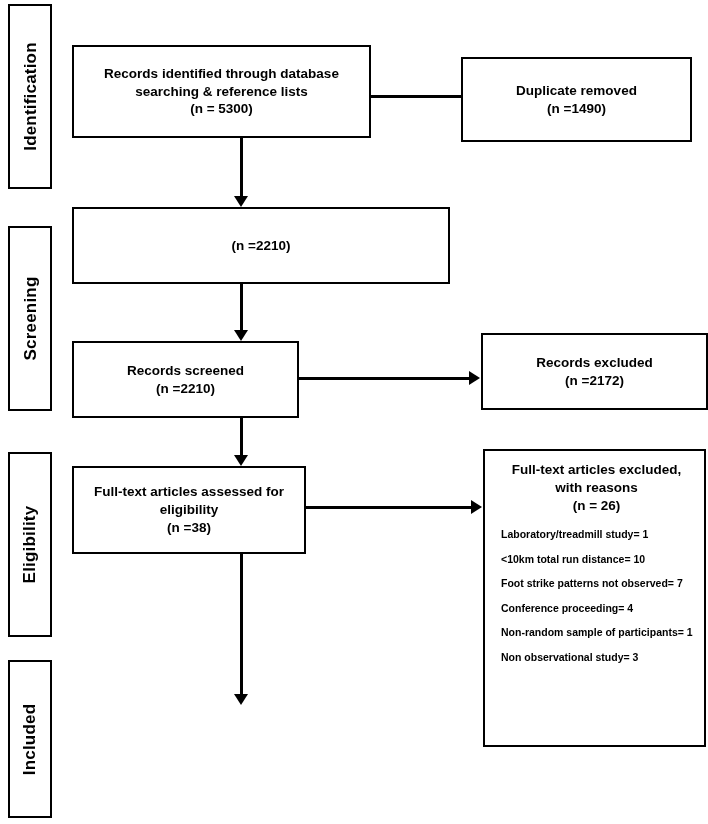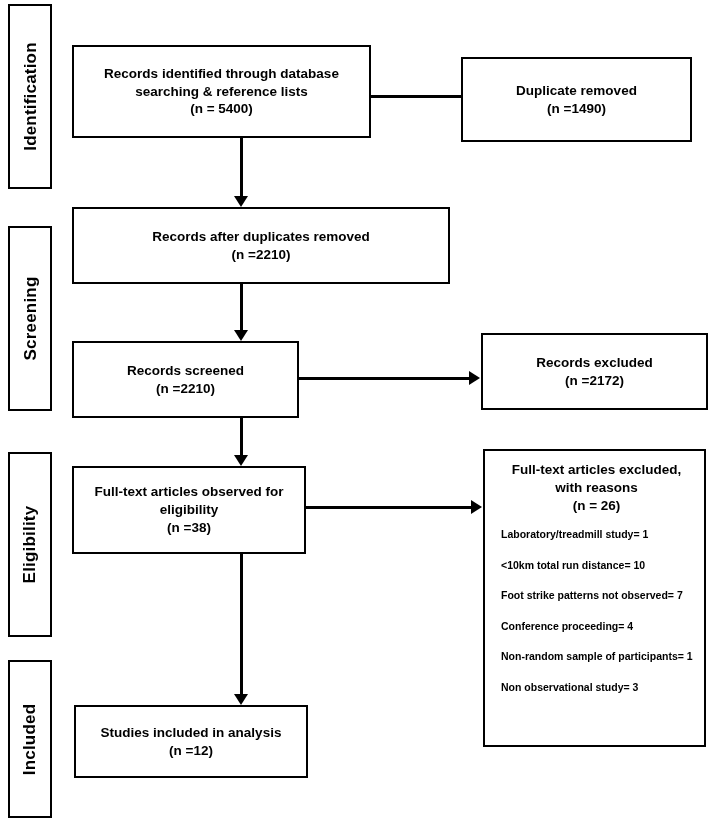--- a/index.html
+++ b/index.html
@@ -76,21 +76,21 @@
   .reasons-box .head {
     text-align: center;
     font-weight: bold;
     font-size: 13.5px;
     line-height: 1.34;
   }
   .reasons-box .reasons {
     margin-top: 14px;
     display: flex;
     flex-direction: column;
-    gap: 19px;
+    gap: 13px;
   }
   .reasons-box .reason {
     font-weight: bold;
     font-size: 10.5px;
     line-height: 1.1;
     white-space: nowrap;
   }
 
   
   .conn {
@@ -133,36 +133,35 @@
     <span class="stage-text">Eligibility</span>
   </div>
 
   <div class="stage-label" style="left:8px; top:660px; width:44px; height:158px;">
     <span class="stage-text">Included</span>
   </div>
 
   <div class="flow-box wrap" style="left:72px; top:45px; width:299px; height:93px;">
     <div class="line">Records identified through database</div>
     <div class="line">searching &amp; reference lists</div>
-    <div class="line">(n = 5400)</div>
+    <div class="line">(n = 5300)</div>
   </div>
 
   <div class="conn h" style="left:371px; top:95px; width:99px;"></div>
   <div class="arrowhead right" style="left:468px; top:89px;"></div>
 
   <div class="flow-box" style="left:461px; top:57px; width:231px; height:85px;">
     <div class="line">Duplicate removed</div>
     <div class="line">(n =1490)</div>
   </div>
 
   <div class="conn v" style="left:240px; top:138px; height:60px;"></div>
   <div class="arrowhead down" style="left:234px; top:196px;"></div>
 
   <div class="flow-box" style="left:72px; top:207px; width:378px; height:77px;">
-    <div class="line">Records after duplicates removed</div>
     <div class="line">(n =2210)</div>
   </div>
 
   <div class="conn v" style="left:240px; top:284px; height:49px;"></div>
   <div class="arrowhead down" style="left:234px; top:330px;"></div>
 
   <div class="flow-box" style="left:72px; top:341px; width:227px; height:77px;">
     <div class="line">Records screened</div>
     <div class="line">(n =2210)</div>
   </div>
@@ -172,21 +171,21 @@
 
   <div class="flow-box" style="left:481px; top:333px; width:227px; height:77px;align-items:center;">
     <div class="line">Records excluded</div>
     <div class="line">(n =2172)</div>
   </div>
 
   <div class="conn v" style="left:240px; top:418px; height:40px;"></div>
   <div class="arrowhead down" style="left:234px; top:455px;"></div>
 
   <div class="flow-box wrap" style="left:72px; top:466px; width:234px; height:88px;">
-    <div class="line">Full-text articles observed for</div>
+    <div class="line">Full-text articles assessed for</div>
     <div class="line">eligibility</div>
     <div class="line">(n =38)</div>
   </div>
 
   <div class="conn h" style="left:306px; top:506px; width:167px;"></div>
   <div class="arrowhead right" style="left:471px; top:500px;"></div>
 
   <div class="reasons-box" style="left:483px; top:449px; width:223px; height:298px;">
     <div class="head">Full-text articles excluded,</div>
     <div class="head">with reasons</div>
@@ -197,18 +196,14 @@
       <div class="reason">Foot strike patterns not observed= 7</div>
       <div class="reason">Conference proceeding= 4</div>
       <div class="reason">Non-random sample of participants= 1</div>
       <div class="reason">Non observational study= 3</div>
     </div>
   </div>
 
   <div class="conn v" style="left:240px; top:554px; height:142px;"></div>
   <div class="arrowhead down" style="left:234px; top:694px;"></div>
 
-  <div class="flow-box" style="left:74px; top:705px; width:234px; height:73px;">
-    <div class="line">Studies included in analysis</div>
-    <div class="line">(n =12)</div>
-  </div>
 
 </div>
 
 </body></html>

